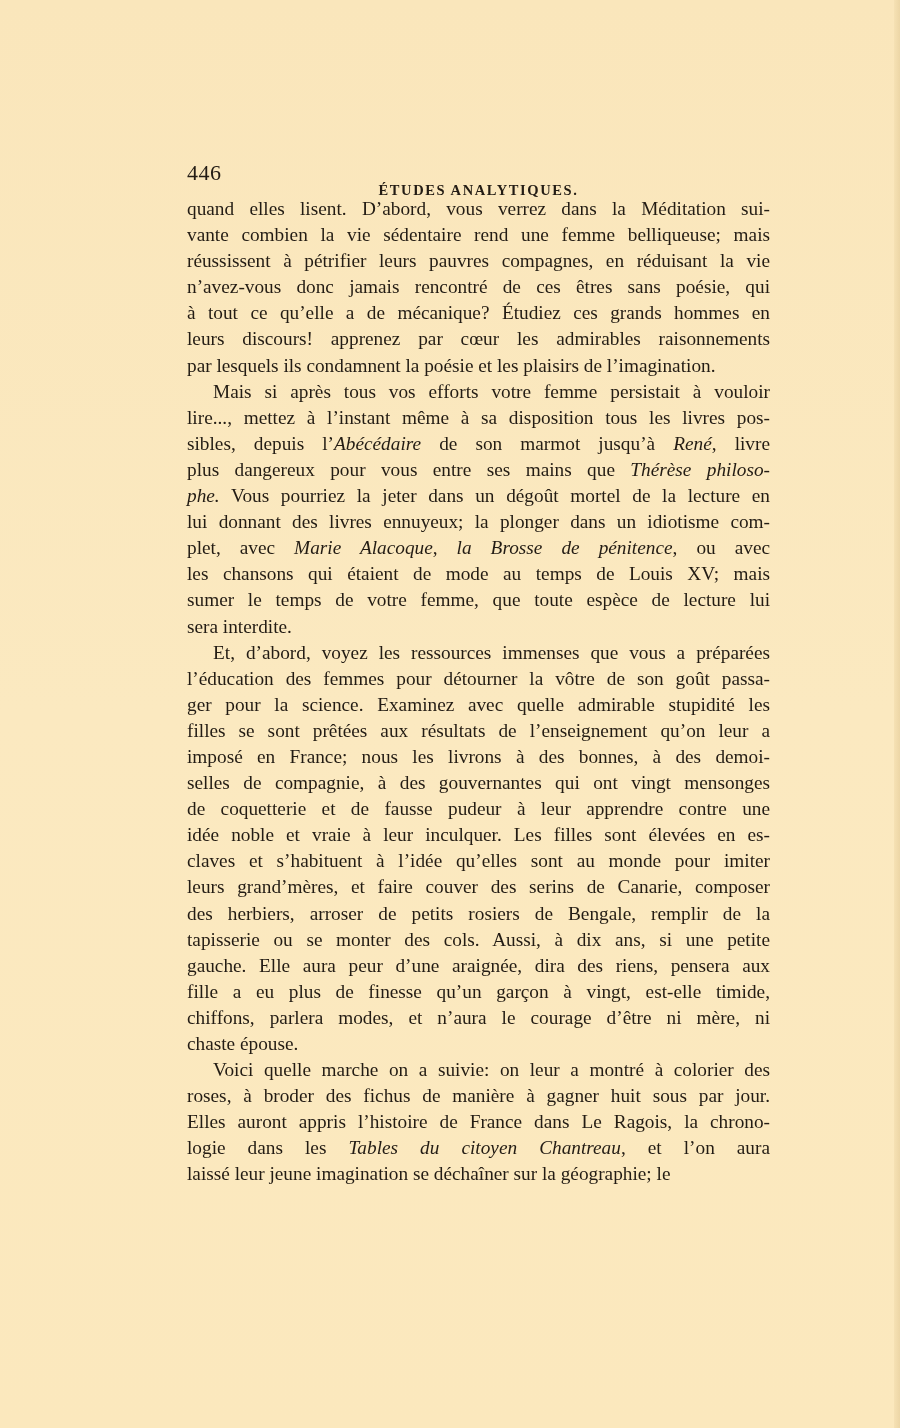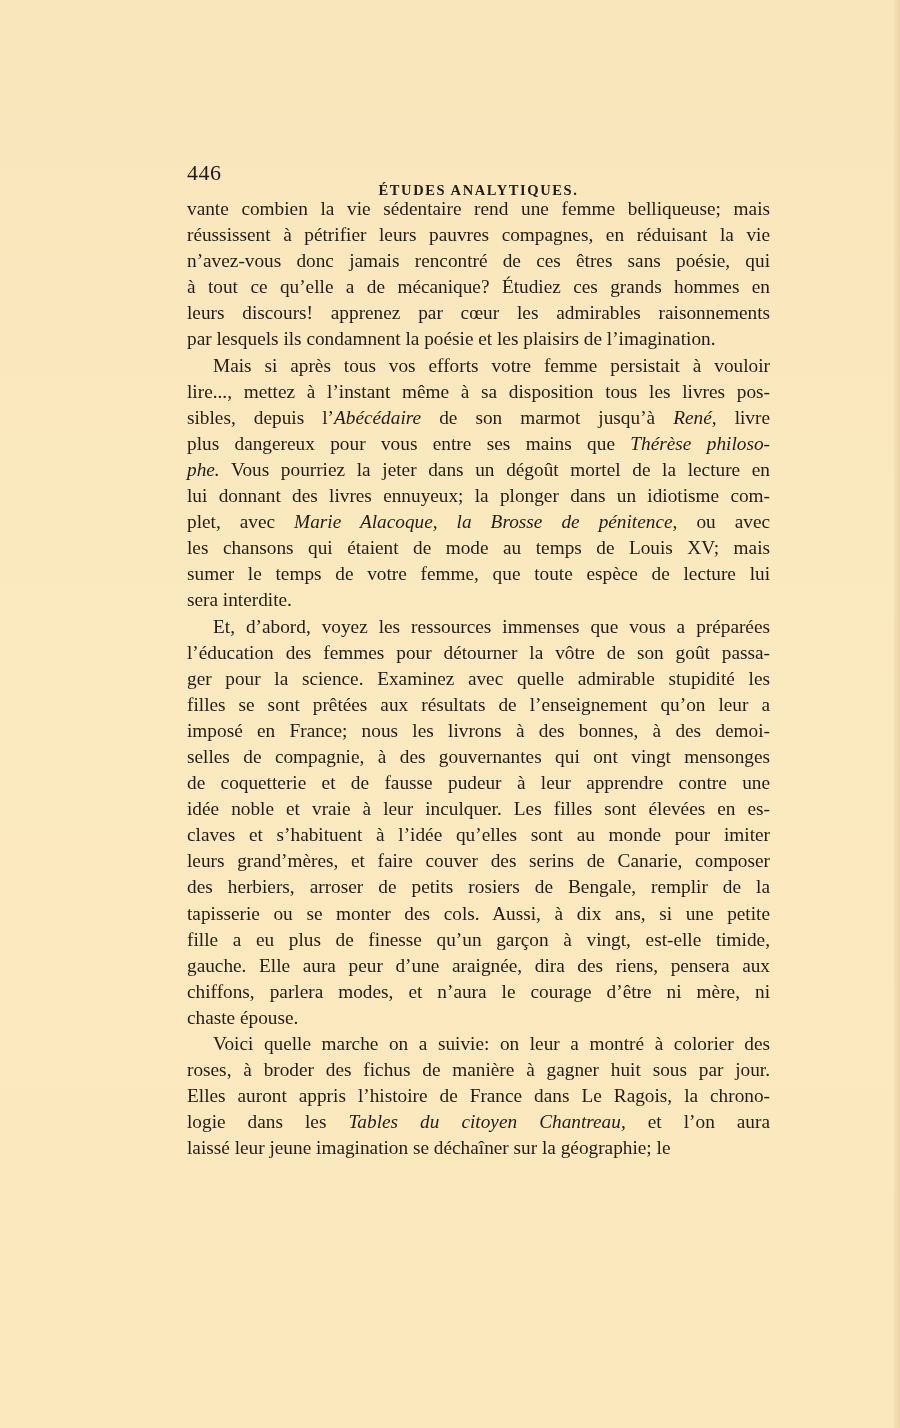--- a/index.html
+++ b/index.html
@@ -81,20 +81,21 @@
 <body>
 
 <div class="page">
   <div class="running-head">
     <span class="folio">446</span>
     <span class="head-title">ÉTUDES ANALYTIQUES.</span>
   </div>
 
   <div class="text-block" id="text-block">
       <div>
+        <span class="line"><span>quand elles lisent. D’abord, vous verrez dans la Méditation sui-</span></span>
         <span class="line"><span>vante combien la vie sédentaire rend une femme belliqueuse; mais</span></span>
         <span class="line"><span>réussissent à pétrifier leurs pauvres compagnes, en réduisant la vie</span></span>
         <span class="line"><span>n’avez-vous donc jamais rencontré de ces êtres sans poésie, qui</span></span>
         <span class="line"><span>à tout ce qu’elle a de mécanique? Étudiez ces grands hommes en</span></span>
         <span class="line"><span>leurs discours! apprenez par cœur les admirables raisonnements</span></span>
         <span class="line last"><span>par lesquels ils condamnent la poésie et les plaisirs de l’imagination.</span></span>
       </div>
       <div>
         <span class="line indent"><span>Mais si après tous vos efforts votre femme persistait à vouloir</span></span>
         <span class="line"><span>lire..., mettez à l’instant même à sa disposition tous les livres pos-</span></span>
@@ -113,22 +114,22 @@
         <span class="line"><span>ger pour la science. Examinez avec quelle admirable stupidité les</span></span>
         <span class="line"><span>filles se sont prêtées aux résultats de l’enseignement qu’on leur a</span></span>
         <span class="line"><span>imposé en France; nous les livrons à des bonnes, à des demoi-</span></span>
         <span class="line"><span>selles de compagnie, à des gouvernantes qui ont vingt mensonges</span></span>
         <span class="line"><span>de coquetterie et de fausse pudeur à leur apprendre contre une</span></span>
         <span class="line"><span>idée noble et vraie à leur inculquer. Les filles sont élevées en es-</span></span>
         <span class="line"><span>claves et s’habituent à l’idée qu’elles sont au monde pour imiter</span></span>
         <span class="line"><span>leurs grand’mères, et faire couver des serins de Canarie, composer</span></span>
         <span class="line"><span>des herbiers, arroser de petits rosiers de Bengale, remplir de la</span></span>
         <span class="line"><span>tapisserie ou se monter des cols. Aussi, à dix ans, si une petite</span></span>
+        <span class="line"><span>gauche. Elle aura peur d’une araignée, dira des riens, pensera aux</span></span>
         <span class="line"><span>fille a eu plus de finesse qu’un garçon à vingt, est-elle timide,</span></span>
-        <span class="line"><span>gauche. Elle aura peur d’une araignée, dira des riens, pensera aux</span></span>
         <span class="line"><span>chiffons, parlera modes, et n’aura le courage d’être ni mère, ni</span></span>
         <span class="line last"><span>chaste épouse.</span></span>
       </div>
       <div>
         <span class="line indent"><span>Voici quelle marche on a suivie: on leur a montré à colorier des</span></span>
         <span class="line"><span>roses, à broder des fichus de manière à gagner huit sous par jour.</span></span>
         <span class="line"><span>Elles auront appris l’histoire de France dans Le Ragois, la chrono-</span></span>
         <span class="line"><span>logie dans les </span><span class="it">Tables du citoyen Chantreau</span><span>, et l’on aura</span></span>
         <span class="line last"><span>laissé leur jeune imagination se déchaîner sur la géographie; le</span></span>
       </div>

